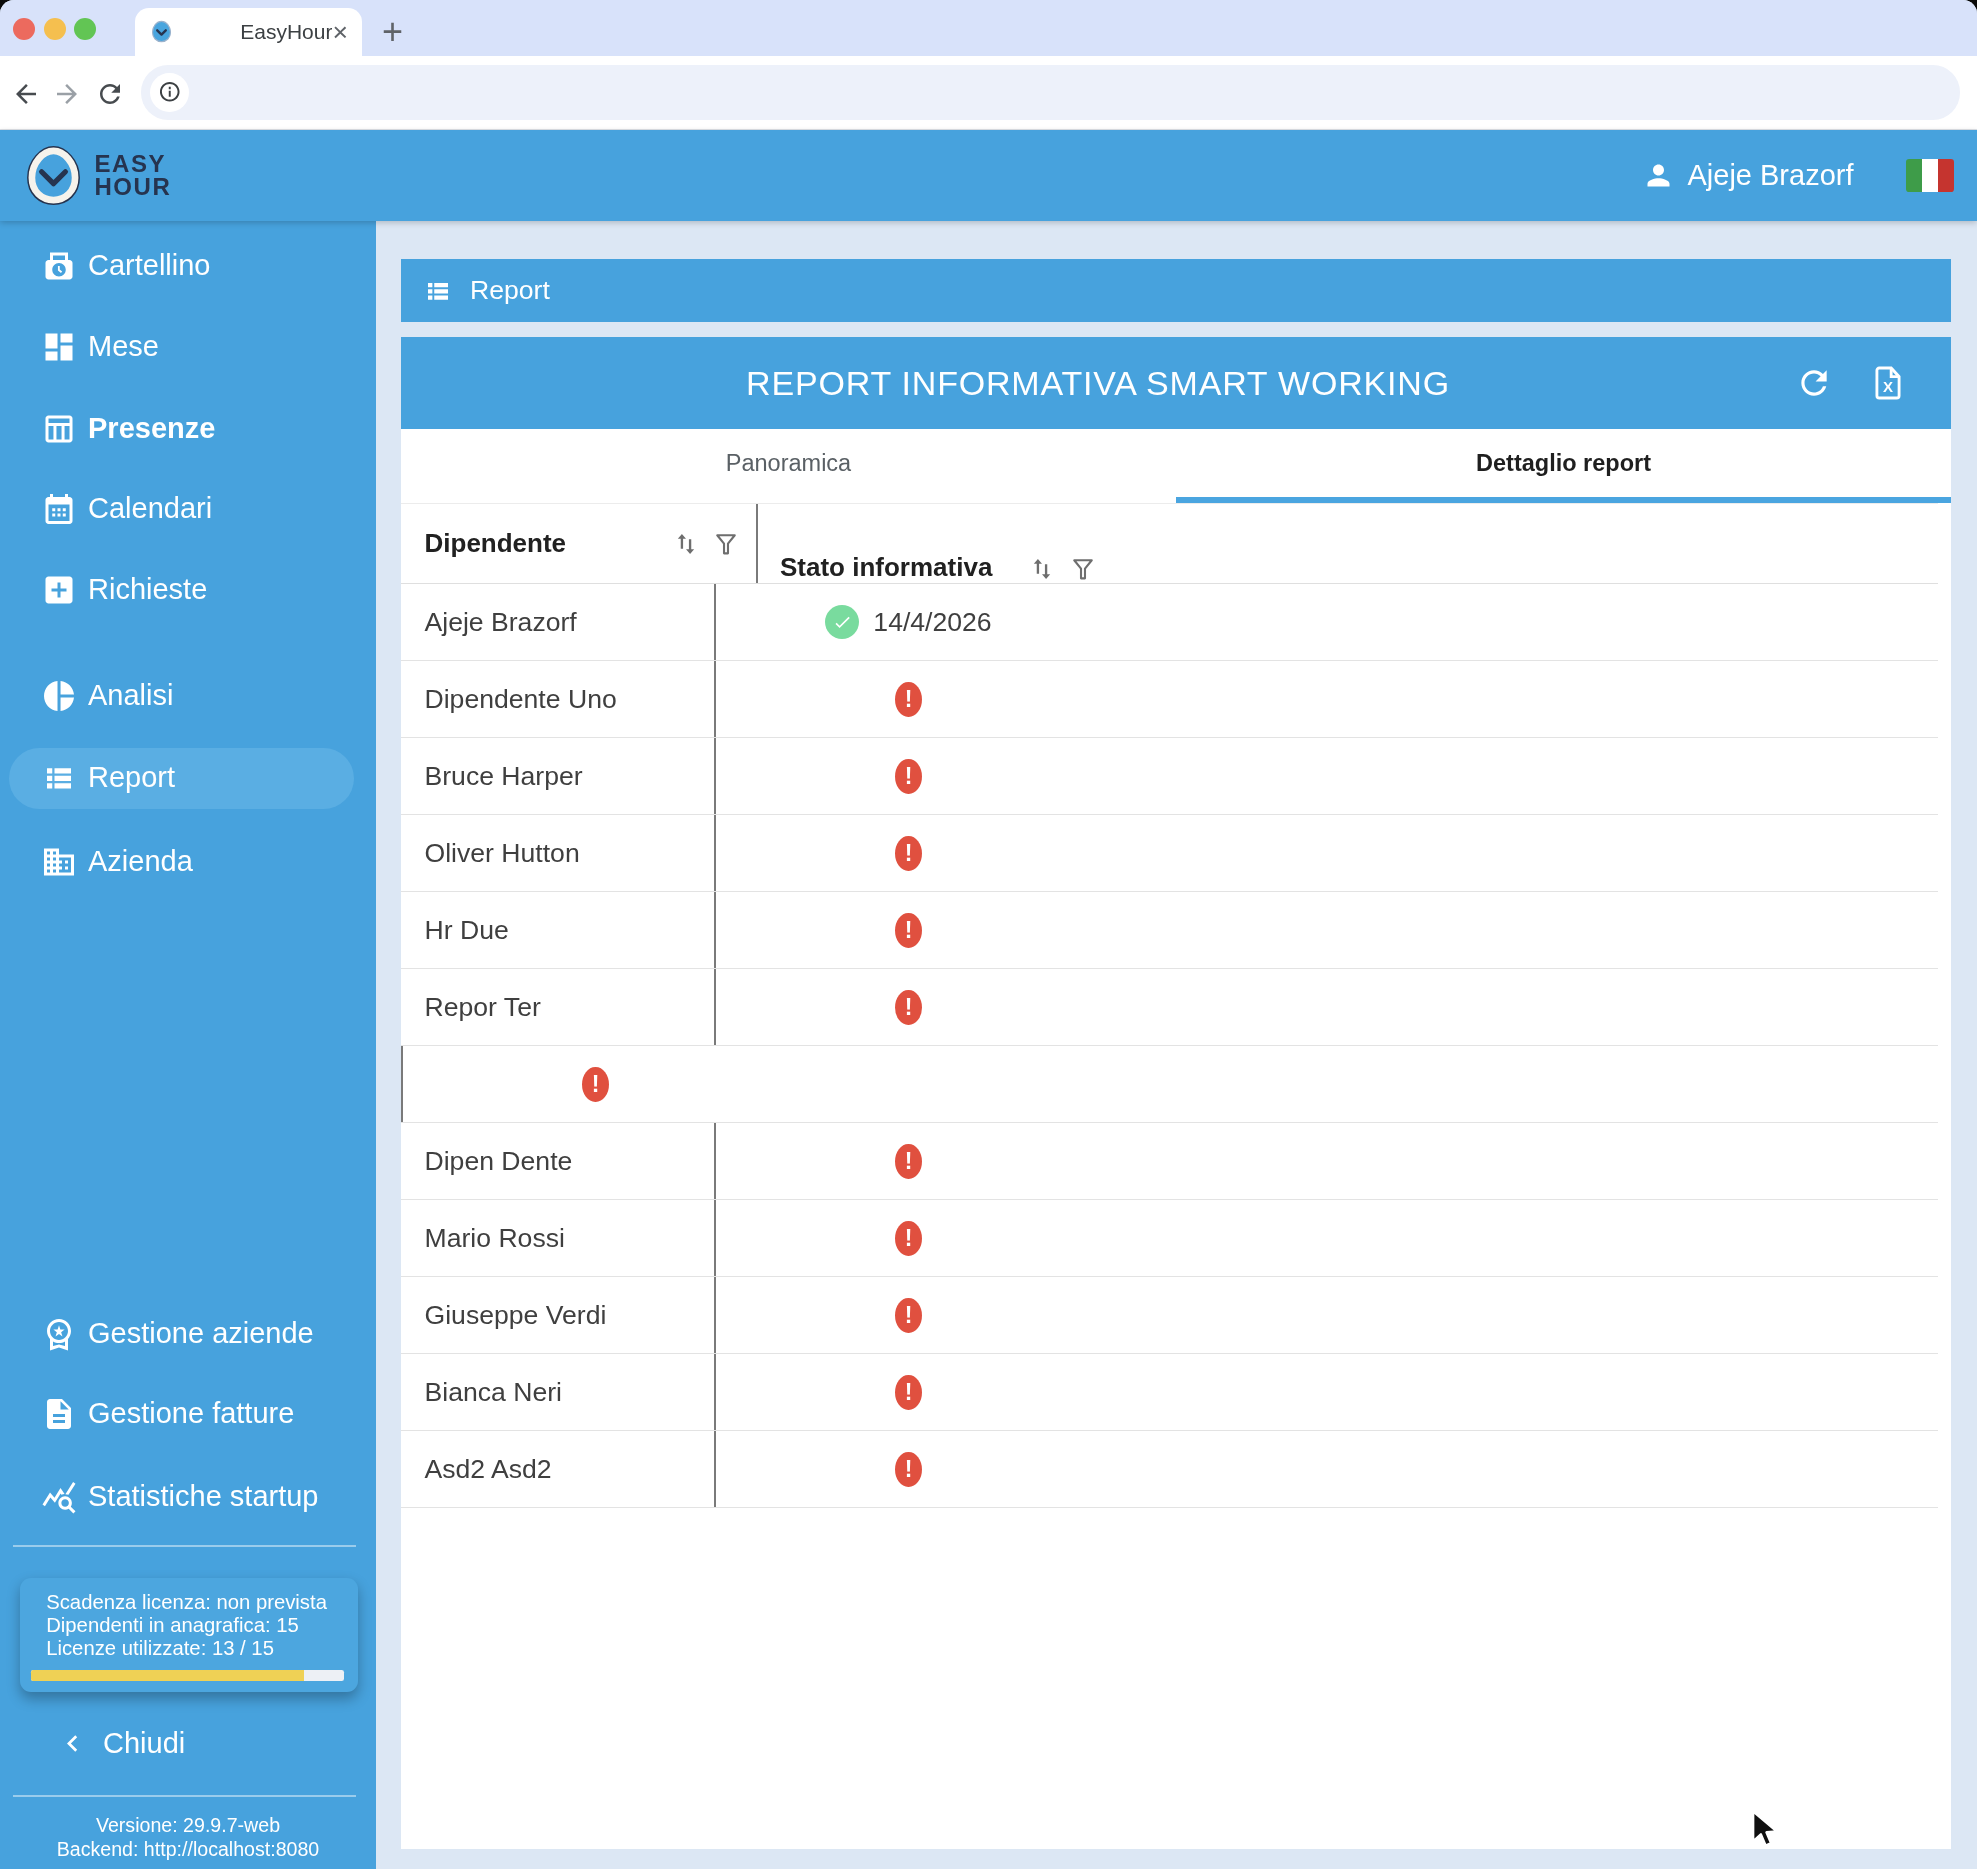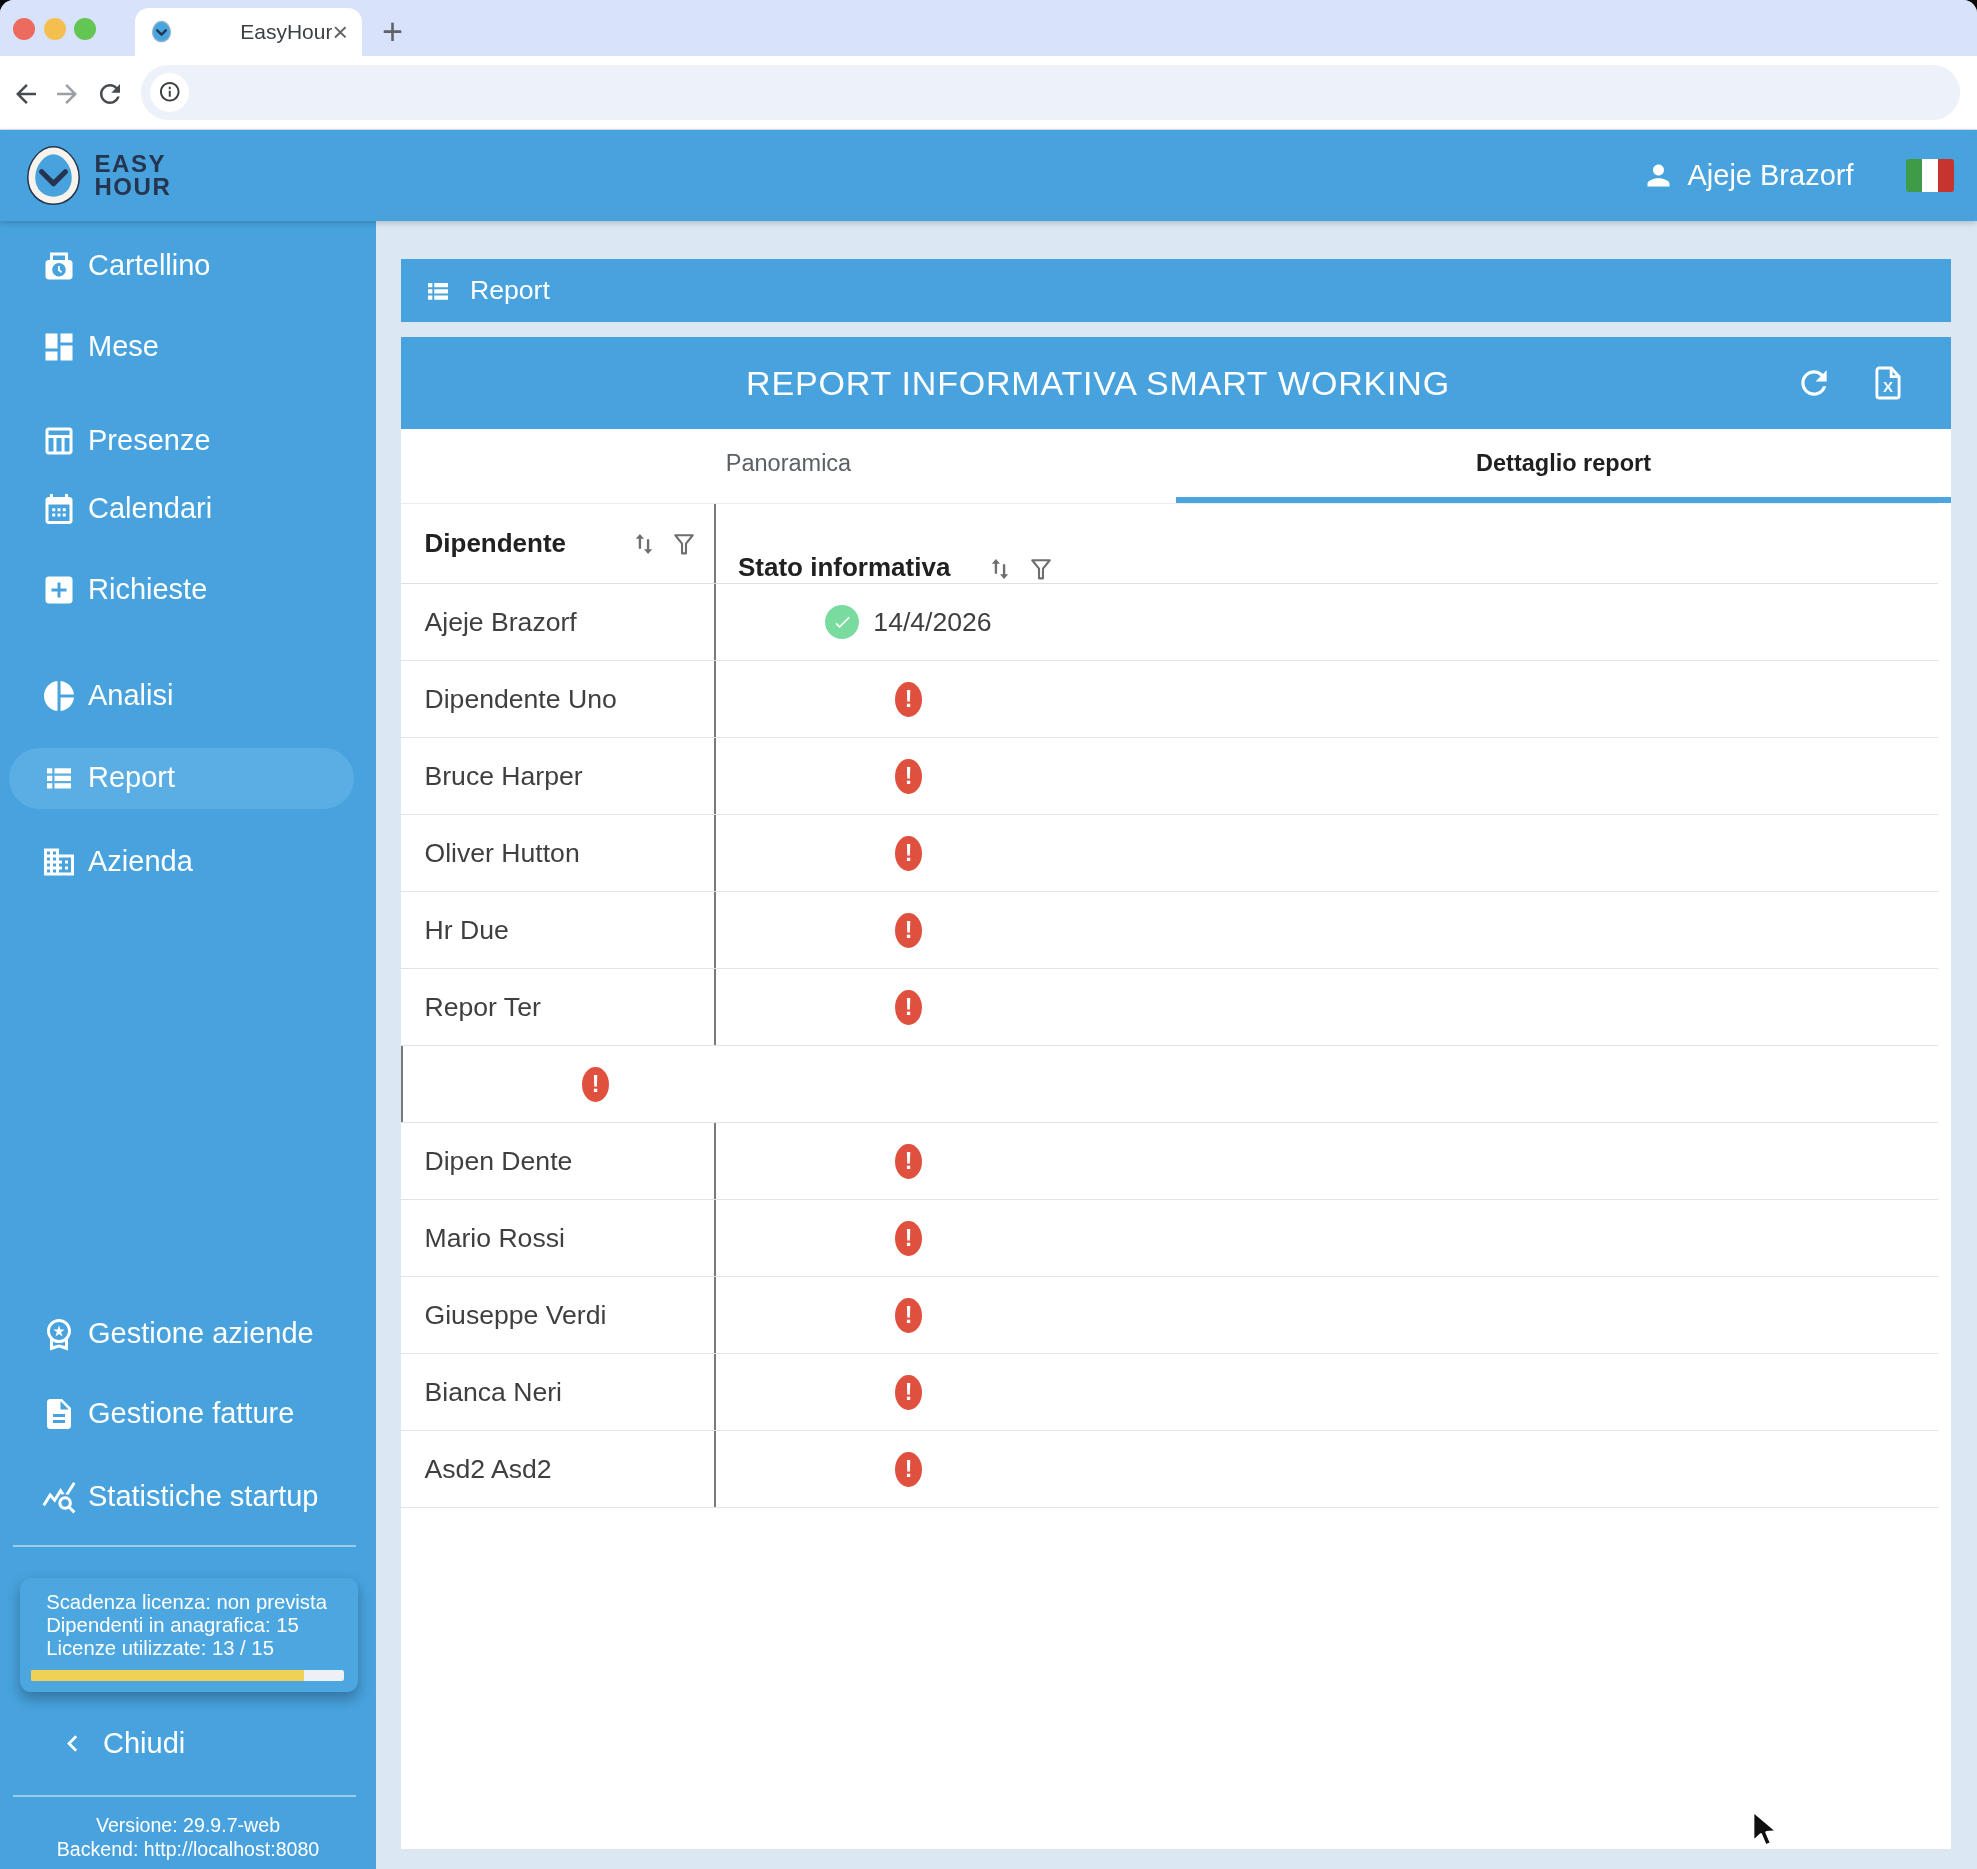--- a/index.html
+++ b/index.html
@@ -64,21 +64,21 @@
   .panel{position:absolute;left:25px;top:208px;width:1550px;height:1420px;background:#FFFFFF;}
   .tabs{position:absolute;left:0;top:0;right:0;height:74px;}
   .tabitem{position:absolute;top:0;height:68px;width:50%;display:flex;align-items:center;justify-content:center;
            font-size:23.5px;cursor:pointer;}
   .tabitem.inactive{left:0;color:#5A6065;font-weight:500;}
   .tabitem.active{left:50%;color:#1F1F1F;font-weight:700;}
   .tab-underline{position:absolute;top:68px;height:6.3px;left:50%;right:0;background:#4AA5E0;}
 
   .table-area{position:absolute;left:0;top:74px;right:13.3px;}
   .thead{position:relative;height:81px;border-top:1.6px solid #ECECEC;border-bottom:1.6px solid #DFDFDF;display:flex;box-sizing:border-box;}
-  .th1{width:313px;flex:none;display:flex;align-items:center;padding:0 15.6px 0 23.5px;box-sizing:border-box;text-align:center;}
+  .th1{width:355px;flex:none;display:flex;align-items:center;padding:0 15.6px 0 23.5px;box-sizing:border-box;text-align:center;}
   .th2{flex:1;display:flex;align-items:flex-end;border-left:2.3px solid #7A7A7A;padding-left:22px;}
   .th-label{font-size:26px;font-weight:700;color:#212121;white-space:nowrap;}
   .th1 .hdr-icons{margin-left:auto;}
   .hdr-icons{display:flex;align-items:center;gap:12.5px;margin-left:36px;}
   .hicon{width:28px;height:28px;color:#6E6E6E;cursor:pointer;}
 
   .trow{position:relative;height:77px;border-bottom:1.6px solid #E3E3E3;display:flex;box-sizing:border-box;}
   .cell-name{width:313px;flex:none;display:flex;align-items:center;padding-left:23.5px;box-sizing:border-box;
              font-size:26.6px;color:#3F3F3F;white-space:nowrap;}
   .cell-status{flex:1;border-left:2.3px solid #7A7A7A;display:flex;align-items:center;}
@@ -164,21 +164,21 @@
             <path d="M19 8h-1V3H6v5H5c-1.1 0-2 .9-2 2v9c0 1.1.9 2 2 2h14c1.1 0 2-.9 2-2v-9c0-1.1-.9-2-2-2zM8 5h8v3H8V5zm4 14c-2.49 0-4.5-2.01-4.5-4.5S9.51 10 12 10s4.5 2.01 4.5 4.5S14.49 19 12 19zm.5-7h-1.2v3l2 1.6.8-.9-1.6-1.3V12z"></path>
           </svg>
           <span class="side-label">Cartellino</span>
         </div>
         <div class="side-item" style="top: 102px;">
           <svg class="side-icon" viewBox="0 0 24 24" fill="currentColor">
             <path d="M3 13h8V3H3v10zm0 8h8v-6H3v6zm10 0h8V11h-8v10zm0-18v6h8V3h-8z"></path>
           </svg>
           <span class="side-label">Mese</span>
         </div>
-        <div class="side-item" style="top: 196px;">
+        <div class="side-item" style="top: 184px; font-weight: bold;">
           <svg class="side-icon" viewBox="0 0 24 24" fill="currentColor">
             <path d="M19 3H5c-1.1 0-2 .9-2 2v14c0 1.1.9 2 2 2h14c1.1 0 2-.9 2-2V5c0-1.1-.9-2-2-2zm0 5H5V5h14v3zM8.3 19H5v-9h3.3v9zm5.4 0h-3.4v-9h3.4v9zM19 19h-3.3v-9H19v9z"></path>
           </svg>
           <span class="side-label">Presenze</span>
         </div>
         <div class="side-item" style="top: 264px;">
           <svg class="side-icon" viewBox="0 0 24 24" fill="currentColor">
             <path d="M19 4h-1V2h-2v2H8V2H6v2H5c-1.1 0-2 .9-2 2v14c0 1.1.9 2 2 2h14c1.1 0 2-.9 2-2V6c0-1.1-.9-2-2-2zm0 16H5V9h14v11zM7.5 11.5h2v2h-2zm3.5 0h2v2h-2zm3.5 0h2v2h-2zM7.5 15h2v2h-2zm3.5 0h2v2h-2zm3.5 0h2v2h-2z"></path>
           </svg>
           <span class="side-label">Calendari</span>

